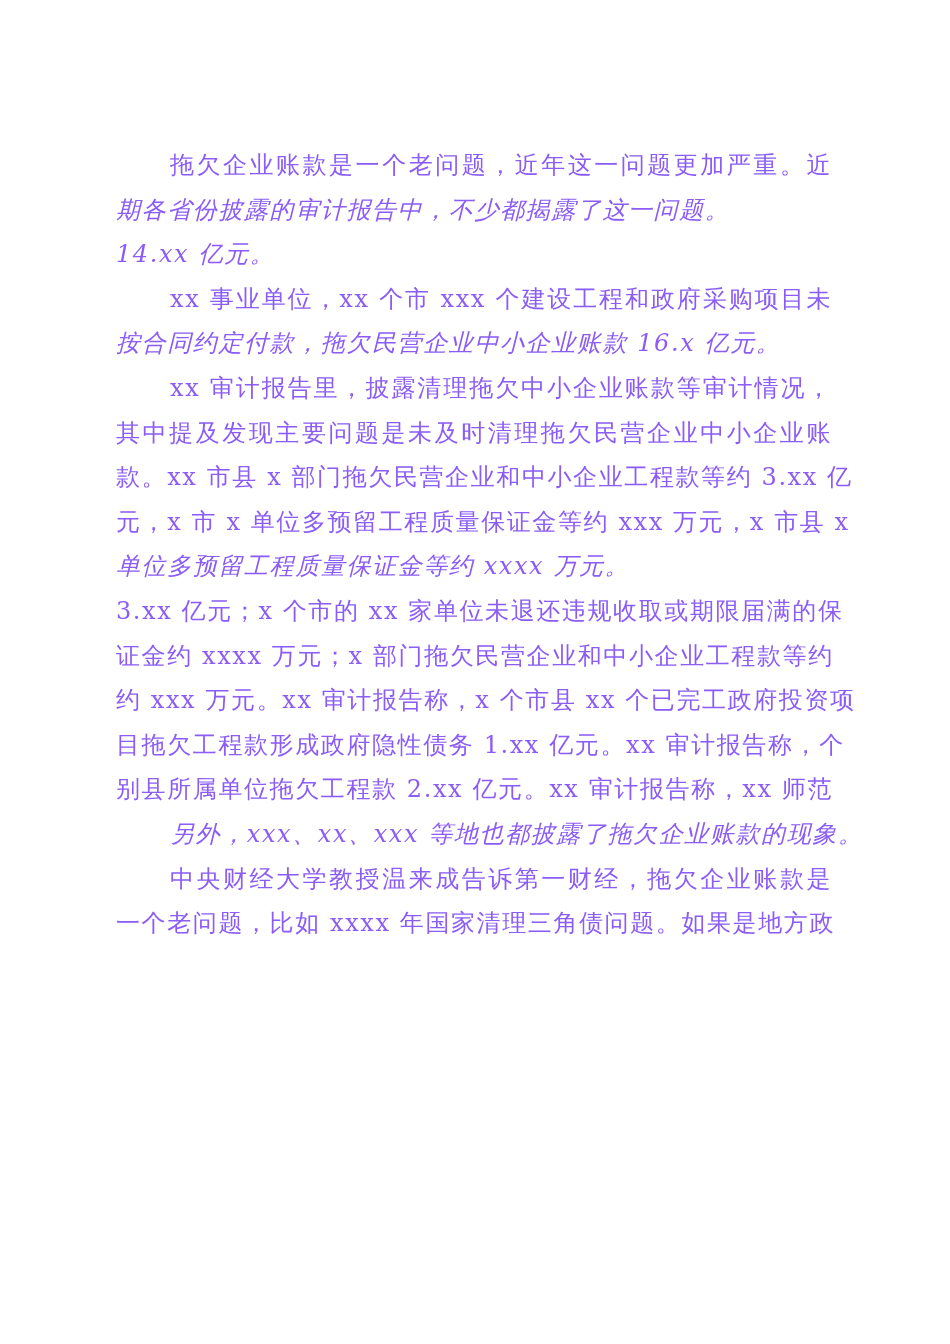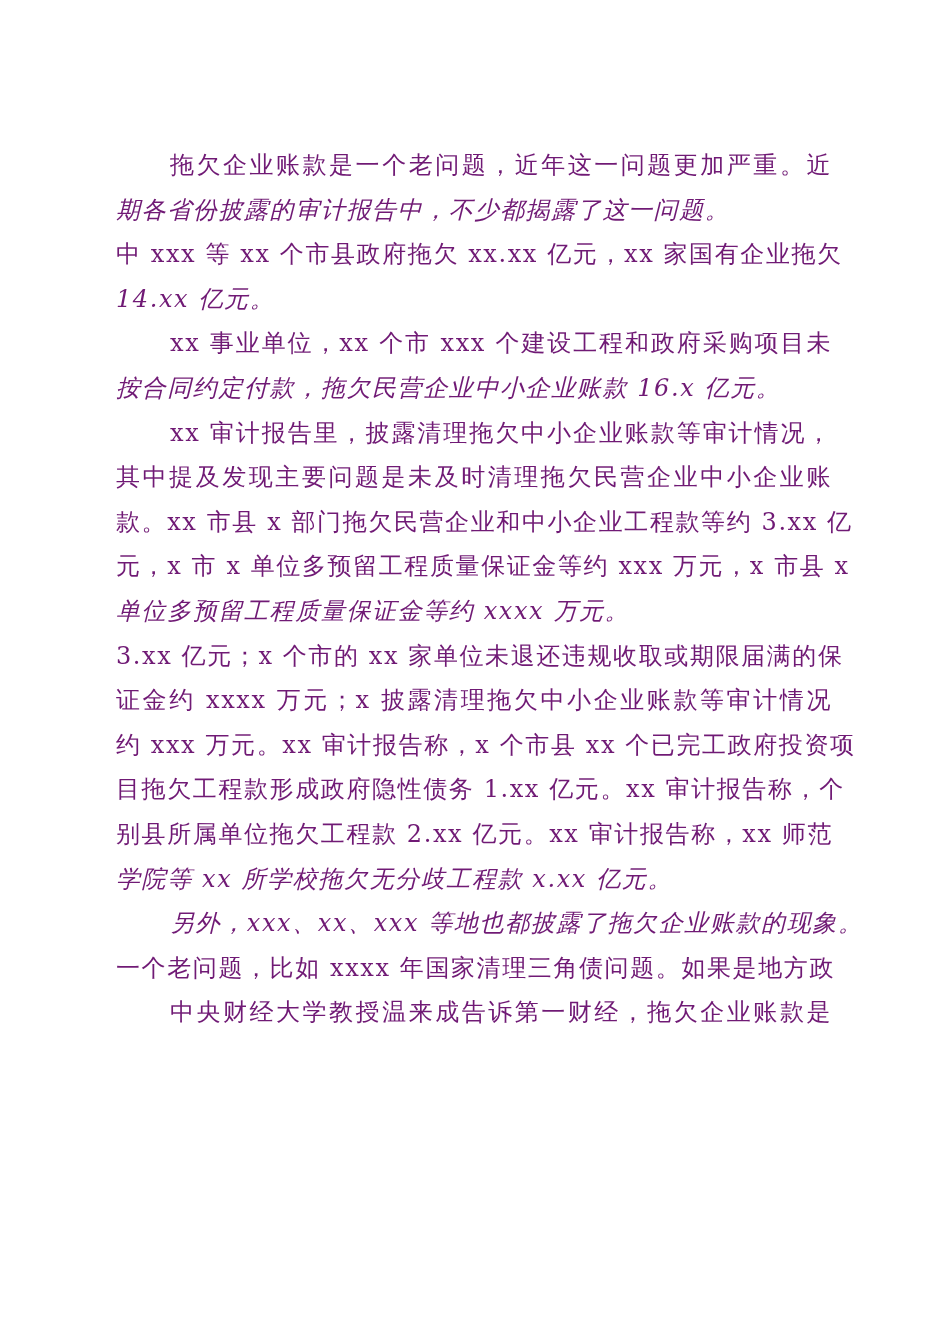--- a/index.html
+++ b/index.html
@@ -4,21 +4,21 @@
 <style>
   html, body { margin: 0; padding: 0; background: #ffffff; }
   body { width: 950px; height: 1344px; position: relative; overflow: hidden; }
   .page {
     position: absolute;
     left: 116px;
     top: 143px;
     width: 716px;
     font-family: "DejaVu Serif", "Liberation Serif", serif;
     font-size: 24px;
-    color: #701a75;
+    color: #8b5cf6;
     line-height: 44.6px;
     letter-spacing: 1.6px;
   }
   .para {
     margin: 0;
     text-indent: 54px;
     text-align: justify;
     text-justify: inter-character;
   }
   .line { display: block; white-space: nowrap; text-align-last: justify; }
@@ -27,42 +27,40 @@
 </style>
 </head>
 <body>
 
 <div class="page">
   <div class="para" style="text-indent:0">
     <span class="line first">拖欠企业账款是一个老问题，近年这一问题更加严重。近</span>
     <span class="line last">期各省份披露的审计报告中，不少都揭露了这一问题。</span>
   </div>
   <div class="para" style="text-indent:0">
-    <span class="line">中 xxx 等 xx 个市县政府拖欠 xx.xx 亿元，xx 家国有企业拖欠</span>
     <span class="line last">14.xx 亿元。</span>
   </div>
   <div class="para" style="text-indent:0">
     <span class="line first">xx 事业单位，xx 个市 xxx 个建设工程和政府采购项目未</span>
     <span class="line last">按合同约定付款，拖欠民营企业中小企业账款 16.x 亿元。</span>
   </div>
   <div class="para" style="text-indent:0">
     <span class="line first">xx 审计报告里，披露清理拖欠中小企业账款等审计情况，</span>
     <span class="line">其中提及发现主要问题是未及时清理拖欠民营企业中小企业账</span>
     <span class="line">款。xx 市县 x 部门拖欠民营企业和中小企业工程款等约 3.xx 亿</span>
     <span class="line">元，x 市 x 单位多预留工程质量保证金等约 xxx 万元，x 市县 x</span>
     <span class="line last">单位多预留工程质量保证金等约 xxxx 万元。</span>
   </div>
   <div class="para" style="text-indent:0">
     <span class="line">3.xx 亿元；x 个市的 xx 家单位未退还违规收取或期限届满的保</span>
-    <span class="line">证金约 xxxx 万元；x 披露清理拖欠中小企业账款等审计情况</span>
+    <span class="line">证金约 xxxx 万元；x 部门拖欠民营企业和中小企业工程款等约</span>
     <span class="line">约 xxx 万元。xx 审计报告称，x 个市县 xx 个已完工政府投资项</span>
     <span class="line">目拖欠工程款形成政府隐性债务 1.xx 亿元。xx 审计报告称，个</span>
     <span class="line">别县所属单位拖欠工程款 2.xx 亿元。xx 审计报告称，xx 师范</span>
-    <span class="line last">学院等 xx 所学校拖欠无分歧工程款 x.xx 亿元。</span>
   </div>
   <div class="para" style="text-indent:0">
     <span class="line first last">另外，xxx、xx、xxx 等地也都披露了拖欠企业账款的现象。</span>
   </div>
   <div class="para" style="text-indent:0">
+    <span class="line first">中央财经大学教授温来成告诉第一财经，拖欠企业账款是</span>
     <span class="line">一个老问题，比如 xxxx 年国家清理三角债问题。如果是地方政</span>
-    <span class="line first">中央财经大学教授温来成告诉第一财经，拖欠企业账款是</span>
   </div>
 </div>
 
 </body></html>

